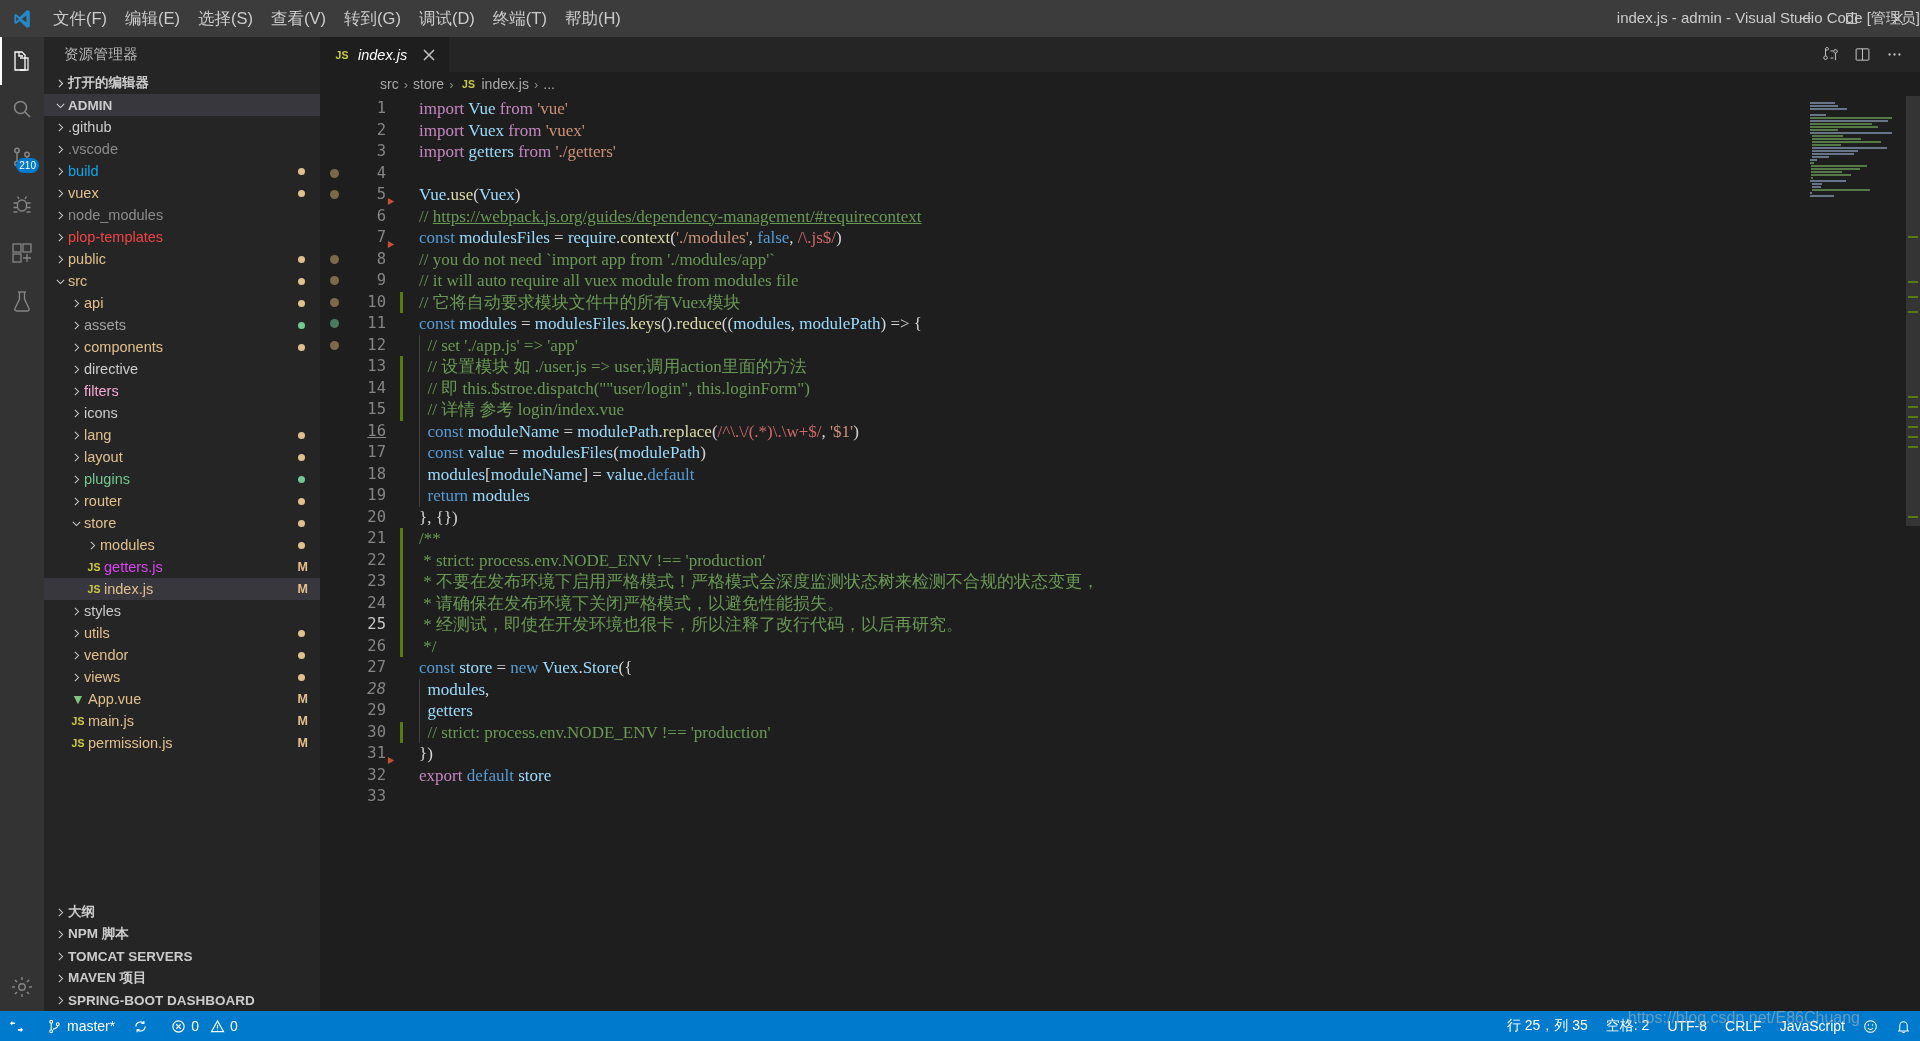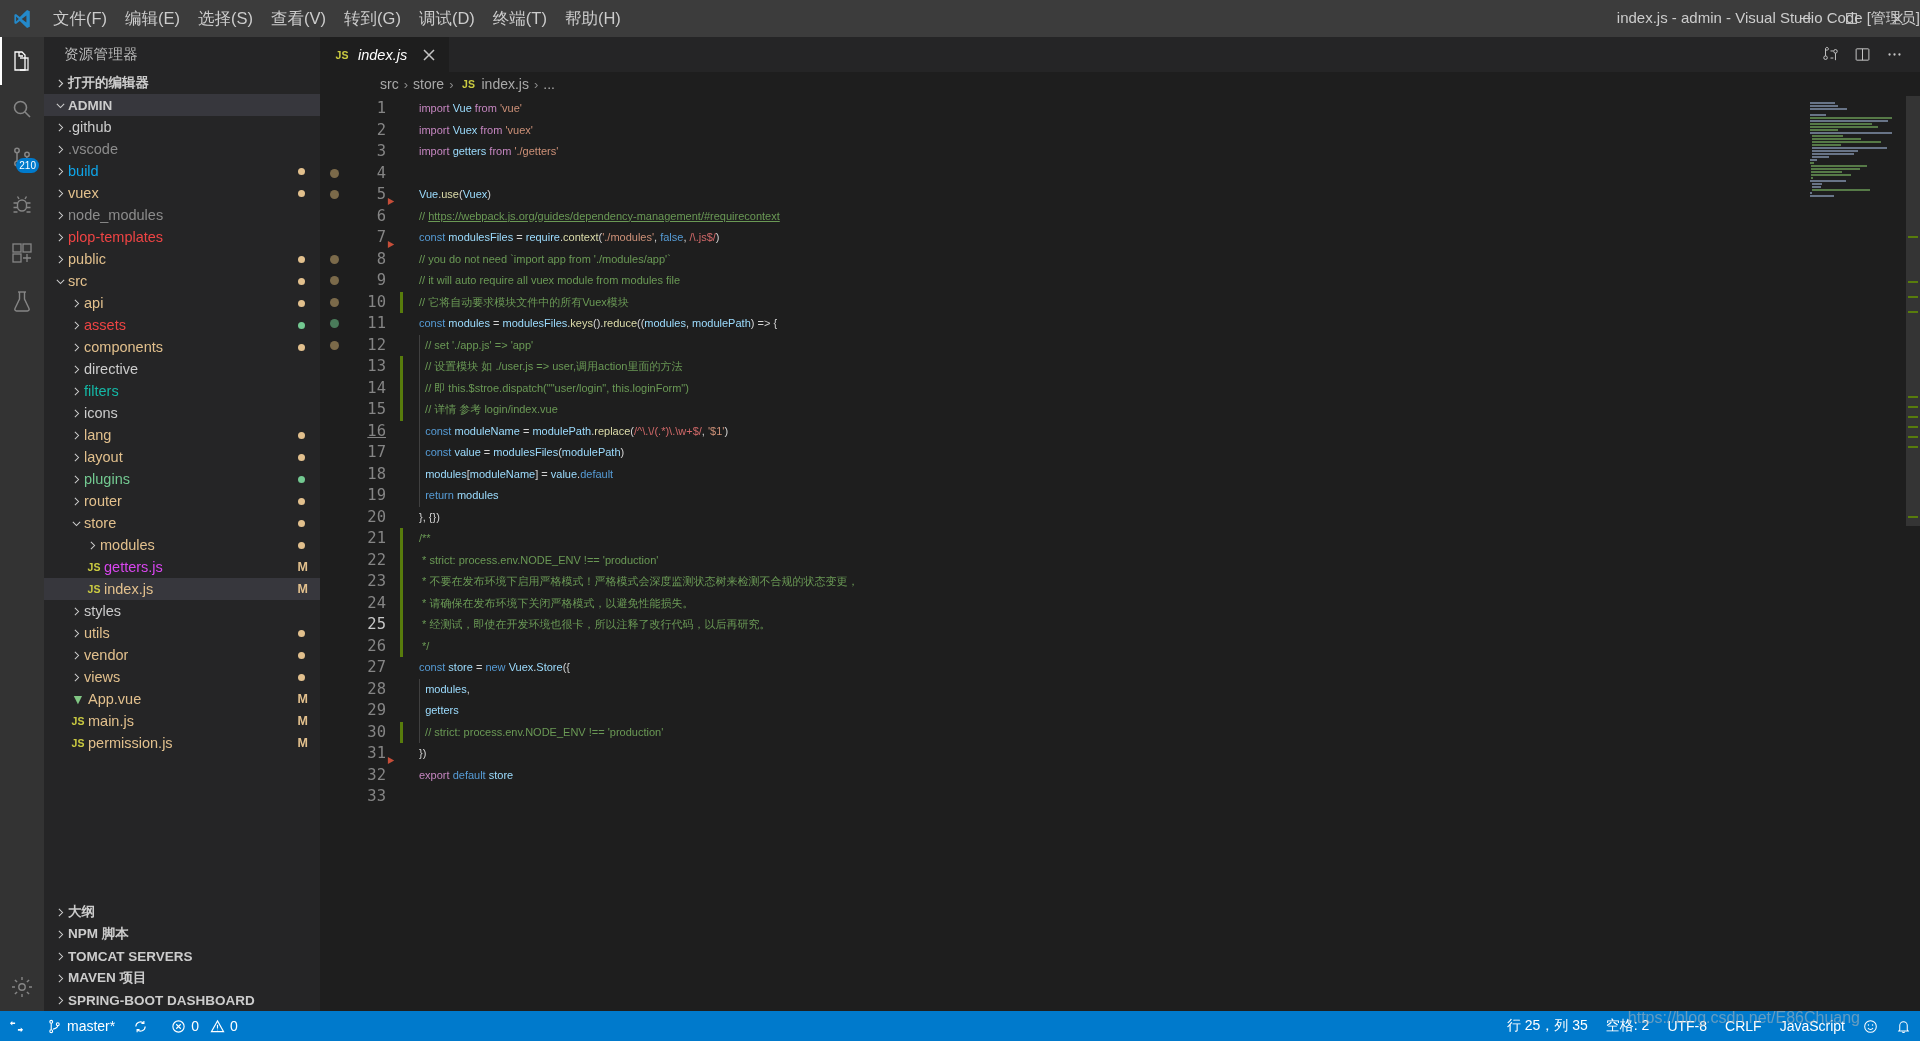--- a/index.html
+++ b/index.html
@@ -131,22 +131,22 @@
     width: 38px; flex: 0 0 38px; text-align: right; color: #858585;
     font-family: "DejaVu Sans Mono", monospace; font-size: 15.5px; line-height: 21.5px;
     padding-top: 2px; position: relative;
   }
   .linenos .ln.cur { color: #c6c6c6; }
   .foldcol { width: 14px; flex: 0 0 14px; position: relative; padding-top: 2px; }
   .foldcol .fold-arrow { position: absolute; left: 1px; color: #7e5a45; font-size: 11px; }
   .gitcol { width: 5px; flex: 0 0 5px; position: relative; padding-top: 2px; }
   .gitcol .gitbar { position: absolute; left: 0; width: 3px; background: #587c0c; }
   .code {
-    flex: 1; position: relative; font-family: Liberation Sans, sans-serif;
-    font-size: 11px; line-height: 21.5px; padding-top: 2px; white-space: pre;
+    flex: 1; position: relative; font-family: Liberation Serif, serif;
+    font-size: 17px; line-height: 21.5px; padding-top: 2px; white-space: pre;
     color: #d4d4d4; overflow: hidden; padding-left: 14px;
   }
   .code .line { height: 21.5px; position: relative; }
   .indent-guide { position: absolute; top: 0; height: 21.5px; width: 1px; background: #404040; }
   .kw { color: #c586c0; }       
   .kw2 { color: #569cd6; }      
   .id { color: #9cdcfe; }       
   .str { color: #ce9178; }      
   .fn { color: #dcdcaa; }       
   .cm { color: #6a9955; }
@@ -381,21 +381,21 @@
               <span class="label" style="color:#e2c08d">api</span>
               <span class="dot" style="background:#e2c08d"></span>
             </div>
             <div class="row">
               <span class="ind" style="width:24px"></span>
               <span class="chev">
                 <svg viewBox="0 0 16 16" fill="none" stroke="currentColor" stroke-width="1.3">
                   <path d="M6 3.5 10.5 8 6 12.5"></path>
                 </svg>
               </span>
-              <span class="label" style="color:#ef4444">assets</span>
+              <span class="label" style="color:#a3a3a3">assets</span>
               <span class="dot" style="background:#73c991"></span>
             </div>
             <div class="row">
               <span class="ind" style="width:24px"></span>
               <span class="chev">
                 <svg viewBox="0 0 16 16" fill="none" stroke="currentColor" stroke-width="1.3">
                   <path d="M6 3.5 10.5 8 6 12.5"></path>
                 </svg>
               </span>
               <span class="label" style="color:#e2c08d">components</span>
@@ -410,21 +410,21 @@
               </span>
               <span class="label" style="color:#cccccc">directive</span>
             </div>
             <div class="row">
               <span class="ind" style="width:24px"></span>
               <span class="chev">
                 <svg viewBox="0 0 16 16" fill="none" stroke="currentColor" stroke-width="1.3">
                   <path d="M6 3.5 10.5 8 6 12.5"></path>
                 </svg>
               </span>
-              <span class="label" style="color:#14b8a6">filters</span>
+              <span class="label" style="color:#f9a8d4">filters</span>
             </div>
             <div class="row">
               <span class="ind" style="width:24px"></span>
               <span class="chev">
                 <svg viewBox="0 0 16 16" fill="none" stroke="currentColor" stroke-width="1.3">
                   <path d="M6 3.5 10.5 8 6 12.5"></path>
                 </svg>
               </span>
               <span class="label" style="color:#cccccc">icons</span>
             </div>
@@ -688,21 +688,21 @@
             <div class="ln" style="height: 21.5px;">18</div>
             <div class="ln" style="height: 21.5px;">19</div>
             <div class="ln" style="height: 21.5px;">20</div>
             <div class="ln" style="height: 21.5px;">21</div>
             <div class="ln" style="height: 21.5px;">22</div>
             <div class="ln" style="height: 21.5px;">23</div>
             <div class="ln" style="height: 21.5px;">24</div>
             <div class="ln cur" style="height: 21.5px;">25</div>
             <div class="ln" style="height: 21.5px;">26</div>
             <div class="ln" style="height: 21.5px;">27</div>
-            <div class="ln" style="height: 21.5px;">28</div>
+            <div class="ln" style="height: 21.5px; font-style: italic;">28</div>
             <div class="ln" style="height: 21.5px;">29</div>
             <div class="ln" style="height: 21.5px;">30</div>
             <div class="ln" style="height: 21.5px;">31</div>
             <div class="ln" style="height: 21.5px;">32</div>
             <div class="ln" style="height: 21.5px;">33</div>
           </div>
         <div class="foldcol" id="foldcol">
             <div class="fold-arrow" style="top: 100px;"><svg width="9" height="9" viewBox="0 0 10 10">
                 <path d="M1 1 L8 5 L1 9z" fill="#c74e39"></path>
               </svg></div>

